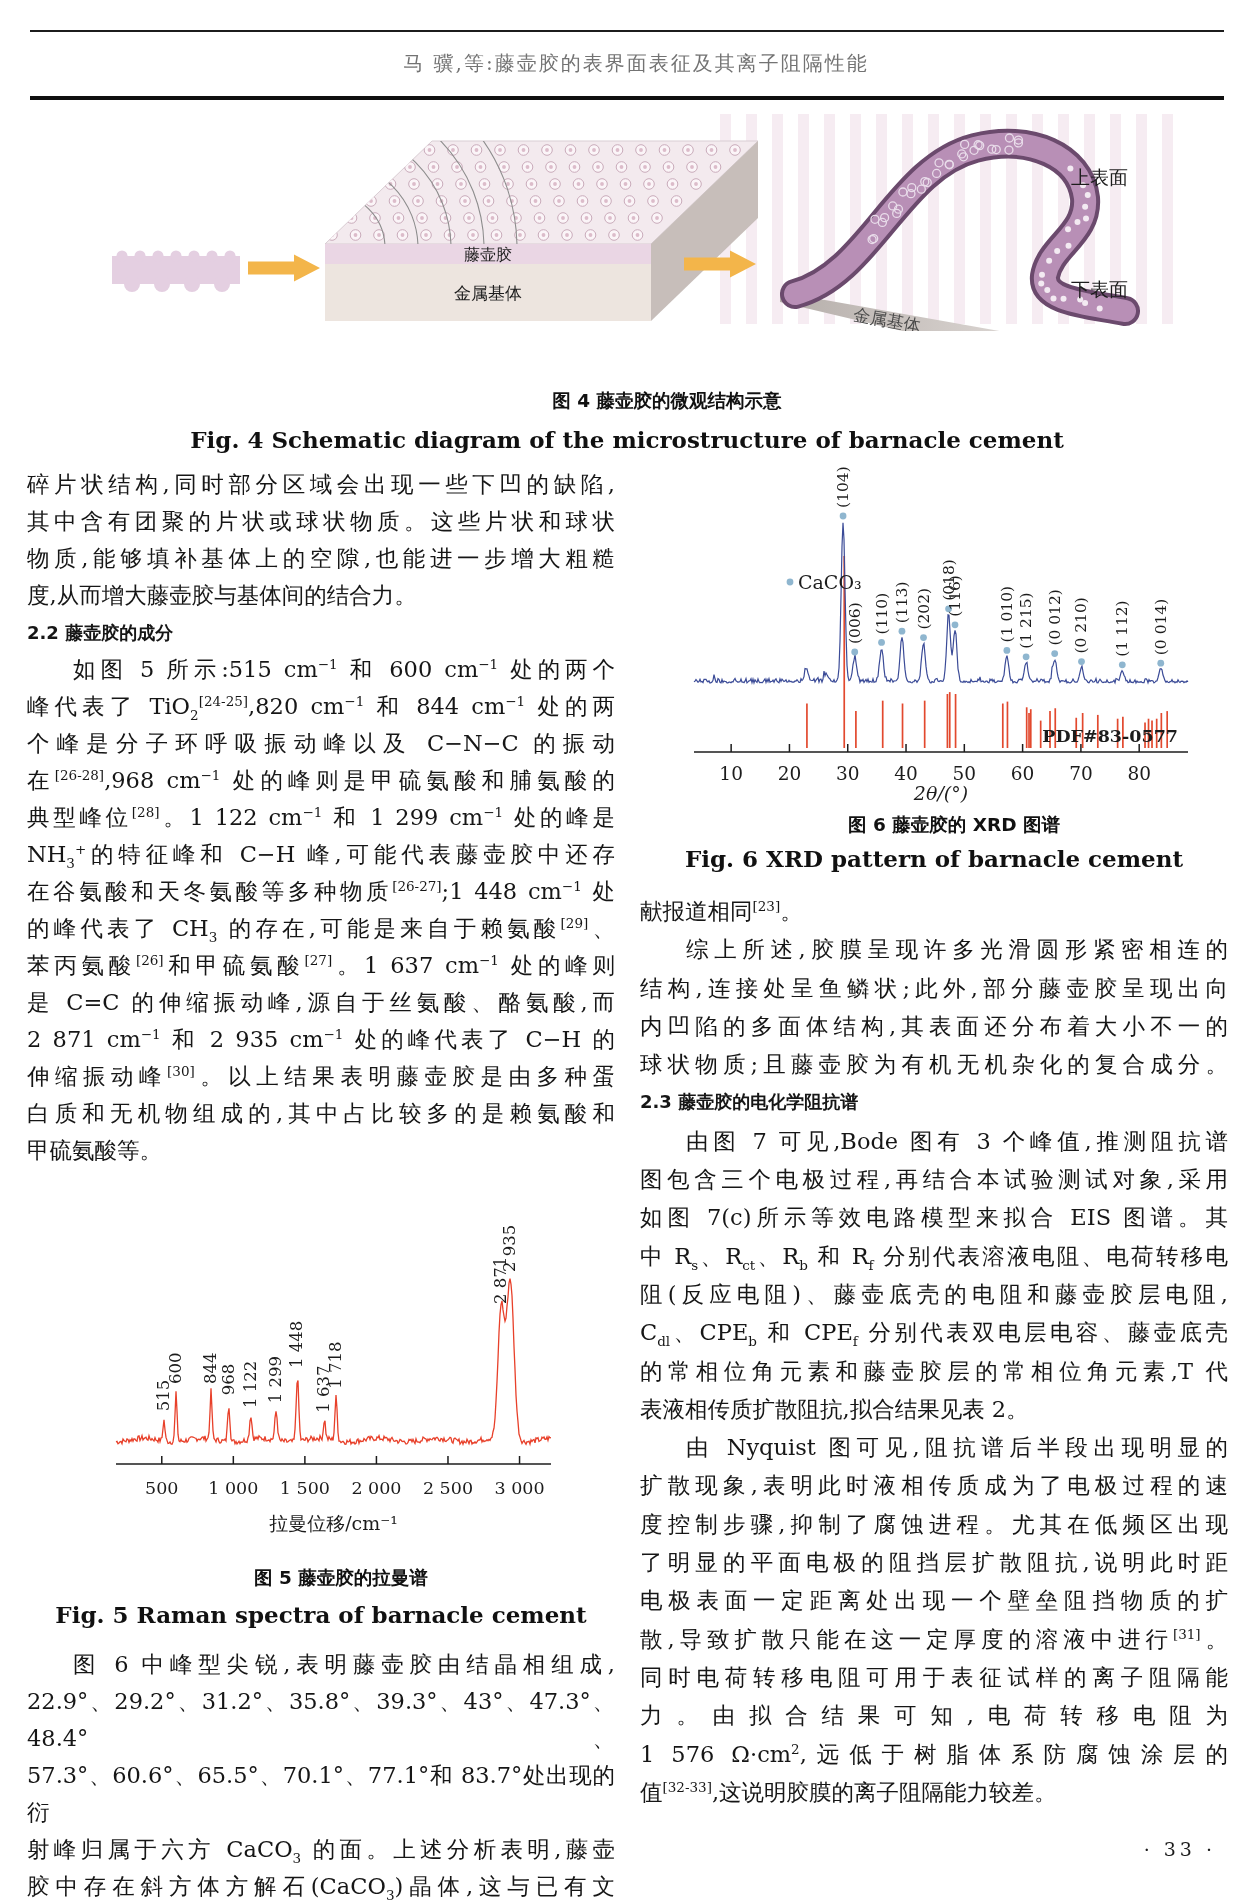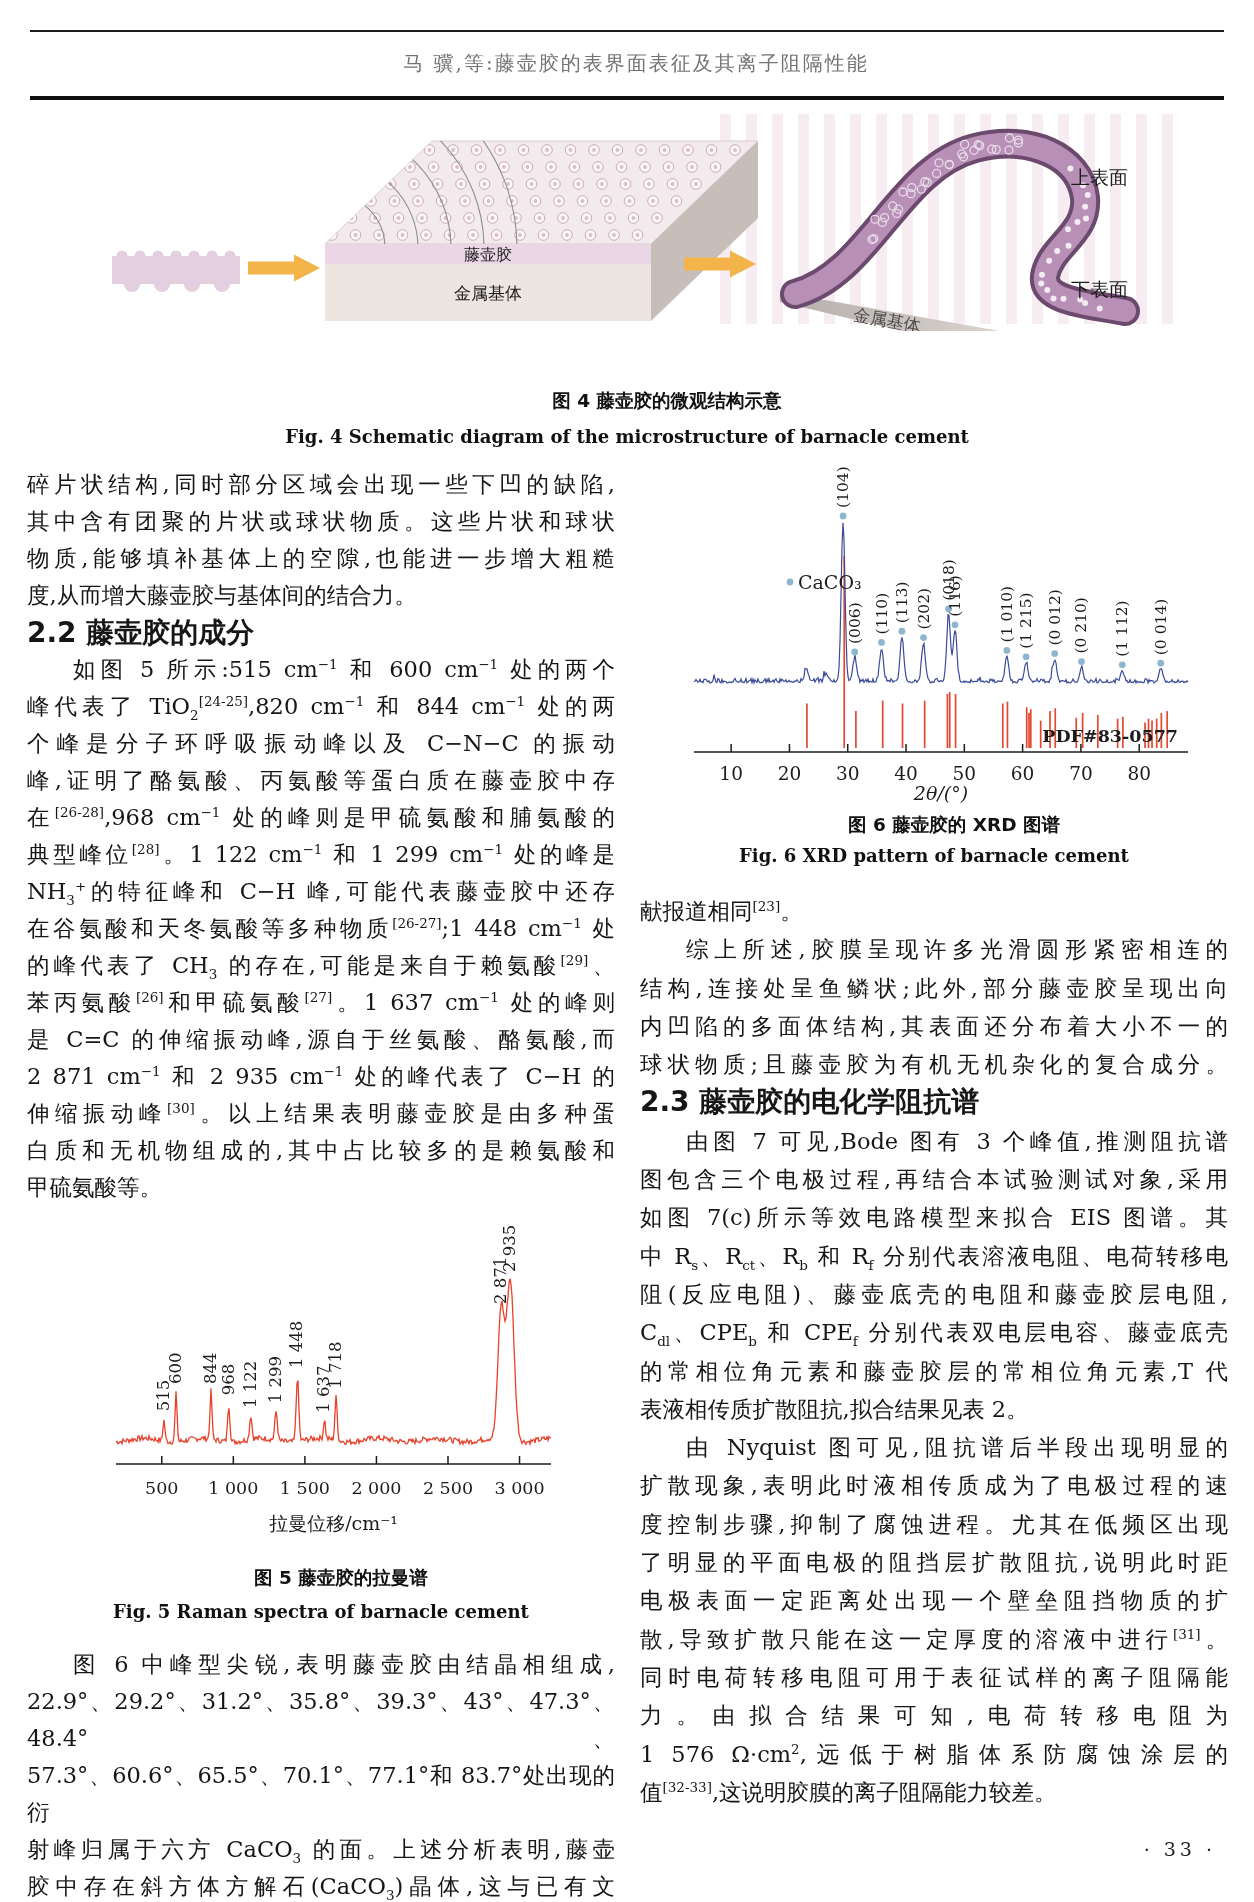--- a/index.html
+++ b/index.html
@@ -6,30 +6,30 @@
   .page{position:relative;width:1254px;height:1902px;background:#ffffff;overflow:hidden;
         font-family:"DejaVu Serif","Liberation Serif",serif;color:#141414;margin:0 auto;}
   .rule-top{position:absolute;left:30px;top:30px;width:1194px;height:2px;background:#1c1c1c;}
   .rule-mid{position:absolute;left:30px;top:96px;width:1194px;height:3.5px;background:#101010;}
   .head-title{position:absolute;left:9px;top:50px;width:100%;text-align:center;
               font-size:20px;letter-spacing:2px;color:#737373;}
   #fig4{position:absolute;left:80px;top:106px;}
   .cap{font-weight:bold;text-align:center;}
   .cap-abs{position:absolute;left:0;width:100%;}
   .cap-zh{font-family:"DejaVu Sans","Liberation Sans",sans-serif;font-size:18.5px;color:#111;padding-left:40px;}
-  .cap-en{font-family:"DejaVu Serif","Liberation Serif",serif;font-size:18px;color:#111;}
+  .cap-en{font-family:"DejaVu Serif","Liberation Serif",serif;font-size:23px;color:#111;}
   #fig4cap-zh{top:388px;}
   #fig4cap-en{top:426px;}
   .col{position:absolute;width:588px;font-size:22.5px;color:#161616;}
   .ln{line-height:37px;text-align:justify;text-align-last:justify;}
   .rc .ln{line-height:38.3px;}
   .ln.end{text-align:left;text-align-last:left;}
   .ln.ind{text-indent:46px;}
   .ln.head{text-align:left;text-align-last:left;
-           font-family:"DejaVu Sans","Liberation Sans",sans-serif;font-weight:700;font-size:28px;}
+           font-family:"DejaVu Sans","Liberation Sans",sans-serif;font-weight:700;font-size:18px;}
   sup,sub{font-size:13.5px;line-height:0;}
   #leftcol1{left:27px;top:466px;}
   #fig5box{position:absolute;left:27px;top:1212px;width:588px;}
   #fig5{display:block;margin:0 auto;}
   #fig5box .cap-zh{margin-top:8px;}
   #fig5box .cap-en{margin-top:11px;}
   #leftcol2{left:27px;top:1646px;}
   #fig6box{position:absolute;left:640px;top:386px;width:588px;}
   #fig6{display:block;margin:0 auto;}
   #fig6box .cap-zh{margin-top:6px;}
@@ -331,21 +331,20 @@
 
   <div id="leftcol1" class="col">
       <div class="ln ">碎片状结构,同时部分区域会出现一些下凹的缺陷,</div>
       <div class="ln ">其中含有团聚的片状或球状物质。这些片状和球状</div>
       <div class="ln ">物质,能够填补基体上的空隙,也能进一步增大粗糙</div>
       <div class="ln end">度,从而增大藤壶胶与基体间的结合力。</div>
       <div class="ln head">2.2 藤壶胶的成分</div>
       <div class="ln ind">如图 5 所示:515 cm<sup>−1</sup> 和 600 cm<sup>−1</sup> 处的两个</div>
       <div class="ln ">峰代表了 TiO<sub>2</sub><sup>[24-25]</sup>,820 cm<sup>−1</sup> 和 844 cm<sup>−1</sup> 处的两</div>
       <div class="ln ">个峰是分子环呼吸振动峰以及 C−N−C 的振动</div>
-      <div class="ln ">峰,证明了酪氨酸、丙氨酸等蛋白质在藤壶胶中存</div>
       <div class="ln ">在<sup>[26-28]</sup>,968 cm<sup>−1</sup> 处的峰则是甲硫氨酸和脯氨酸的</div>
       <div class="ln ">典型峰位<sup>[28]</sup>。1 122 cm<sup>−1</sup> 和 1 299 cm<sup>−1</sup> 处的峰是</div>
       <div class="ln ">NH<sub>3</sub><sup>+</sup>的特征峰和 C−H 峰,可能代表藤壶胶中还存</div>
       <div class="ln ">在谷氨酸和天冬氨酸等多种物质<sup>[26-27]</sup>;1 448 cm<sup>−1</sup> 处</div>
       <div class="ln ">的峰代表了 CH<sub>3</sub> 的存在,可能是来自于赖氨酸<sup>[29]</sup>、</div>
       <div class="ln ">苯丙氨酸<sup>[26]</sup>和甲硫氨酸<sup>[27]</sup>。1 637 cm<sup>−1</sup> 处的峰则</div>
       <div class="ln ">是 C=C 的伸缩振动峰,源自于丝氨酸、酪氨酸,而</div>
       <div class="ln ">2 871 cm<sup>−1</sup> 和 2 935 cm<sup>−1</sup> 处的峰代表了 C−H 的</div>
       <div class="ln ">伸缩振动峰<sup>[30]</sup>。以上结果表明藤壶胶是由多种蛋</div>
       <div class="ln ">白质和无机物组成的,其中占比较多的是赖氨酸和</div>

